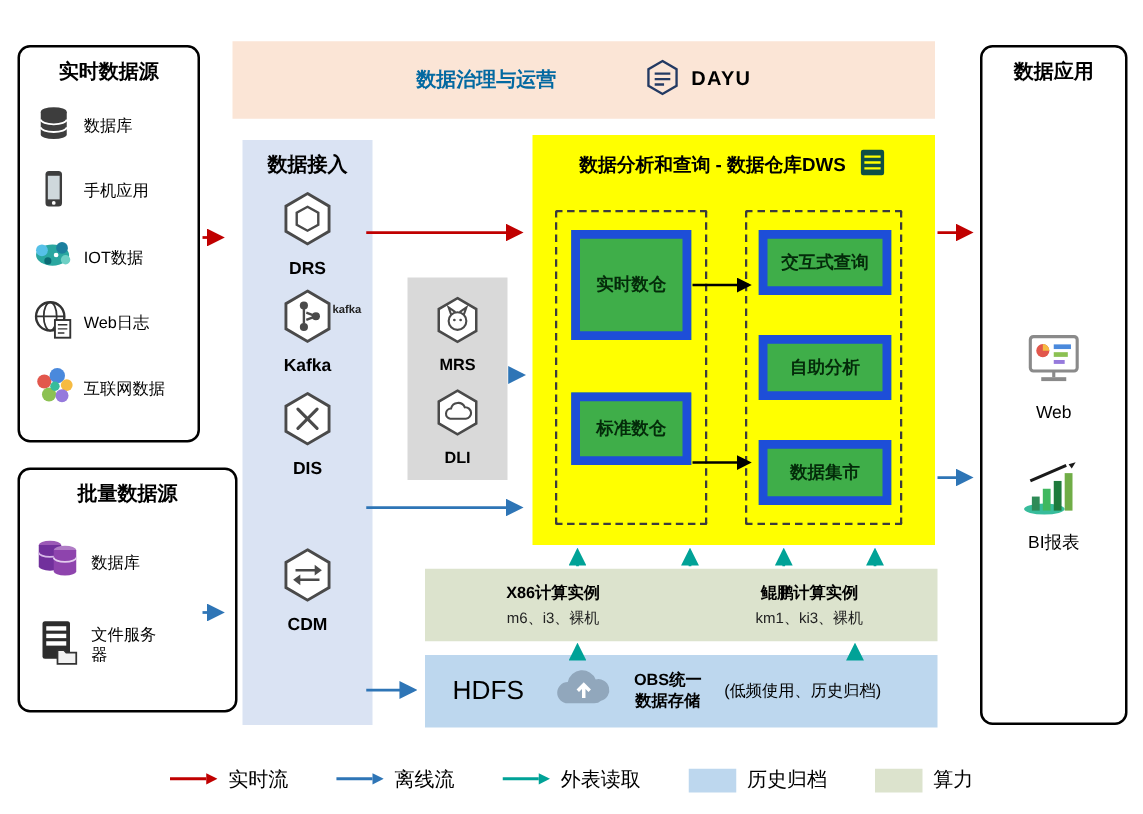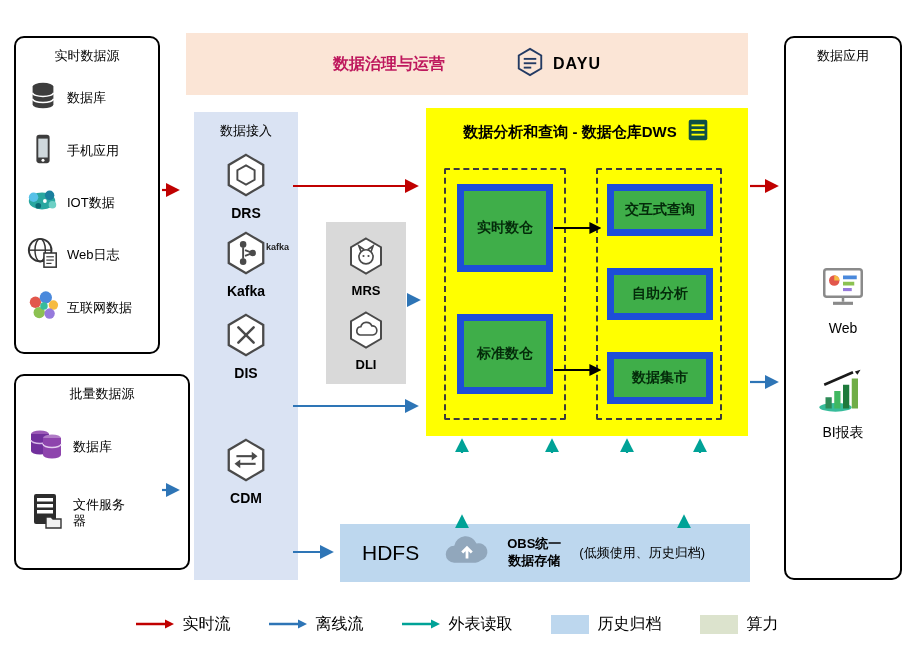--- a/index.html
+++ b/index.html
@@ -1,35 +1,35 @@
 <!DOCTYPE html>
 <html><head>
 <meta charset="utf-8">
 <style>
   * { box-sizing: border-box; margin: 0; padding: 0; }
   body { background: #fff; font-family: "Liberation Sans", "DejaVu Sans", sans-serif; }
   .canvas { position: relative; width: 914px; height: 651px; background: #fff; overflow: hidden; }
 
   
   .frame-box { position: absolute; border: 2px solid #000; border-radius: 10px; background: #fff; }
-  .box-title { text-align: center; font-weight: normal; font-size: 13px; color: #000; padding-top: 9px; }
+  .box-title { text-align: center; font-weight: bold; font-size: 16px; color: #000; padding-top: 9px; }
 
   .box-realtime { left: 14px; top: 36px; width: 146px; height: 318px; }
   .box-batch    { left: 14px; top: 374px; width: 176px; height: 196px; }
   .box-apps     { left: 784px; top: 36px; width: 118px; height: 544px; }
 
   .src-list { display: flex; flex-direction: column; justify-content: space-evenly; height: calc(100% - 34px); padding: 0 6px 4px 10px; }
   .src-item { display: flex; align-items: center; gap: 7px; }
   .src-label { font-size: 13px; color: #000; line-height: 1.25; }
   .batch .src-label { font-size: 13px; }
 
   
   .banner { position: absolute; left: 186px; top: 33px; width: 562px; height: 62px; background: #fbe5d6;
             display: flex; align-items: center; justify-content: center; gap: 70px; }
-  .banner-title { font-size: 16px; font-weight: bold; color: #be185d; }
+  .banner-title { font-size: 16px; font-weight: bold; color: #0369a1; }
   .dayu { display: flex; align-items: center; gap: 8px; font-weight: bold; font-size: 16px; color: #000; letter-spacing: 1px; }
 
   
   .ingest-col { position: absolute; left: 194px; top: 112px; width: 104px; height: 468px; background: #dae3f3; }
   .ingest-col .box-title { padding-top: 10px; }
   .svc { position: absolute; left: 0; width: 100%; display: flex; flex-direction: column; align-items: center; gap: 3px; }
   .svc-name { font-weight: bold; font-size: 14px; color: #000; }
   .kafka-badge { position: absolute; left: 72px; top: 12px; font-size: 9px; font-weight: bold; color: #222; }
 
   
@@ -40,21 +40,21 @@
   .dws { position: absolute; left: 426px; top: 108px; width: 322px; height: 328px; background: #ffff00; }
   .dws-title-row { display: flex; align-items: center; justify-content: center; gap: 8px; padding-top: 9px; }
   .dws-title { font-size: 15px; font-weight: bold; color: #000; }
   .dashed { position: absolute; border: 2px dashed #3c3c3c; border-radius: 2px; }
   .dashed-left  { left: 18px;  top: 60px; width: 122px; height: 252px; }
   .dashed-right { left: 170px; top: 60px; width: 126px; height: 252px; }
   .module { position: absolute; background: #3fae49; border: 7px solid #1d4ed8;
             display: flex; align-items: center; justify-content: center;
             font-size: 14px; font-weight: bold; color: #042b0a; }
   .mod-rt  { left: 11px; top: 14px;  width: 96px;  height: 88px; }
-  .mod-std { left: 11px; top: 144px; width: 96px;  height: 80px; }
+  .mod-std { left: 11px; top: 144px; width: 96px;  height: 58px; }
   .mod-q   { left: 9px;  top: 14px;  width: 106px; height: 52px; }
   .mod-a   { left: 9px;  top: 98px;  width: 106px; height: 52px; }
   .mod-m   { left: 9px;  top: 182px; width: 106px; height: 52px; }
 
   
   .compute { position: absolute; left: 340px; top: 455px; width: 410px; height: 58px; background: #dce3cd;
              display: flex; align-items: center; }
   .comp-col { flex: 1; text-align: center; }
   .comp-title { font-size: 13px; font-weight: bold; color: #000; }
   .comp-sub { font-size: 12px; color: #222; margin-top: 3px; }
@@ -294,20 +294,30 @@
       <div class="module mod-rt">实时数仓</div>
       <div class="module mod-std">标准数仓</div>
     </div>
     <div class="dashed dashed-right">
       <div class="module mod-q">交互式查询</div>
       <div class="module mod-a">自助分析</div>
       <div class="module mod-m">数据集市</div>
     </div>
   </div>
 
+  <div class="compute">
+    <div class="comp-col">
+      <div class="comp-title">X86计算实例</div>
+      <div class="comp-sub">m6、i3、裸机</div>
+    </div>
+    <div class="comp-col">
+      <div class="comp-title">鲲鹏计算实例</div>
+      <div class="comp-sub">km1、ki3、裸机</div>
+    </div>
+  </div>
 
   <div class="hdfs">
     <span class="hdfs-label">HDFS</span>
     <span>
       <svg width="52" height="34" viewBox="0 0 48 32">
           <path d="M12 27 A8 8 0 0 1 12 11 A11 11 0 0 1 33 9 A8 8 0 0 1 37 25 Q35 27 32 27 Z" fill="#91a7bc"></path>
           <path d="M24 23 V13 M19.5 17.5 L24 13 L28.5 17.5" stroke="#fff" stroke-width="2.6" fill="none"></path>
         </svg>
     </span>
     <span class="obs-text">

